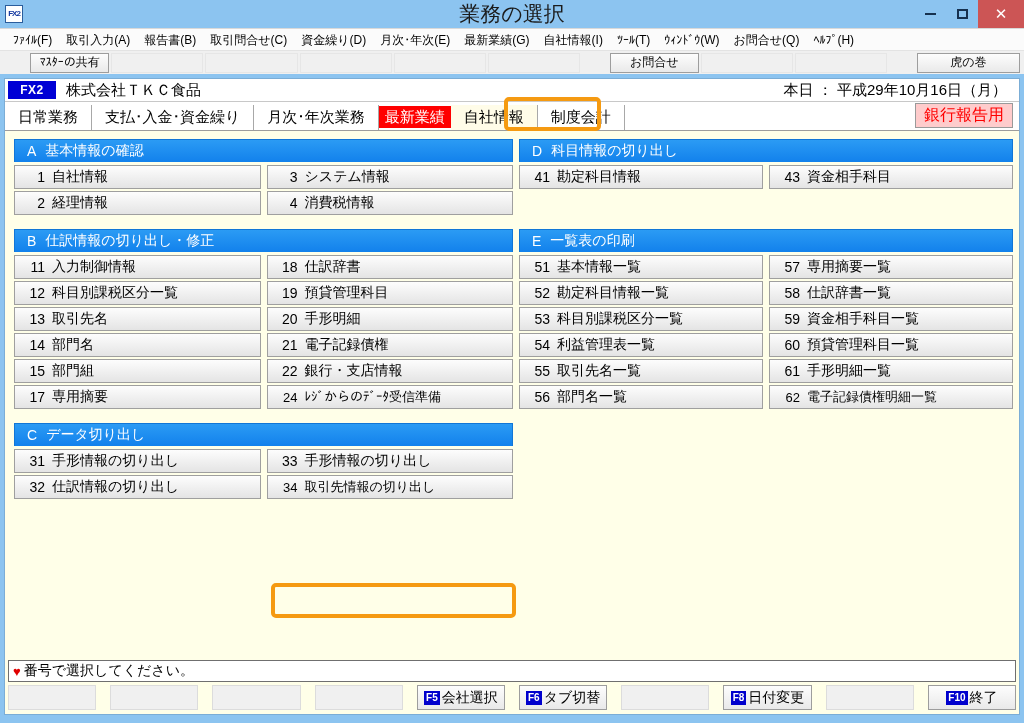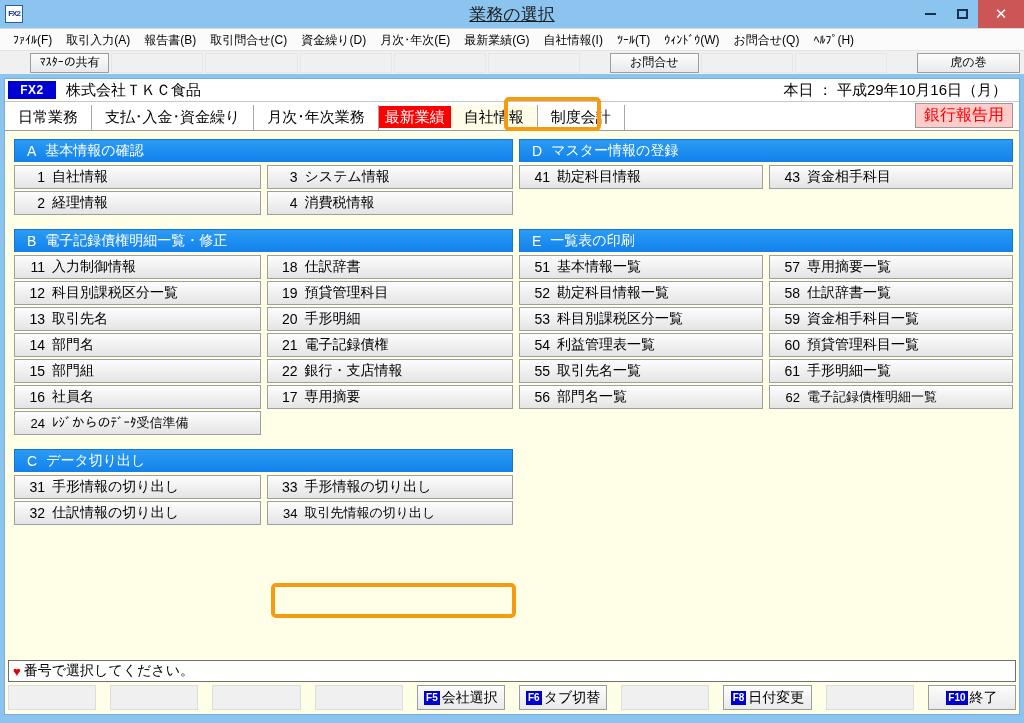--- a/index.html
+++ b/index.html
@@ -41,24 +41,23 @@
     font-size: 8px;
     color: #1438a0;
     font-weight: bold;
     letter-spacing: -1px;
     line-height: 1;
   }
   .title-text {
     position: absolute;
     left: 0; right: 0;
     text-align: center;
-    font-size: 17px;
+    font-size: 21px;
     color: #1b1b1b;
     pointer-events: none;
-    text-decoration: underline;
   }
   .win-buttons {
     position: absolute;
     right: 0; top: 0;
     height: 28px;
     display: flex;
     align-items: stretch;
   }
   .win-btn {
     width: 32px;
@@ -441,21 +440,21 @@
               </div>
               <div class="mi">
                 <span class="num">4</span>
                 <span>消費税情報</span>
               </div>
             </div>
           </div>
           <div class="section">
             <div class="section-title">
               <span class="sec-letter">B</span>
-              <span>電子記録債権明細一覧・修正</span>
+              <span>仕訳情報の切り出し・修正</span>
             </div>
             <div class="items">
               <div class="mi">
                 <span class="num">11</span>
                 <span>入力制御情報</span>
               </div>
               <div class="mi">
                 <span class="num">18</span>
                 <span>仕訳辞書</span>
               </div>
@@ -483,24 +482,20 @@
                 <span class="num">21</span>
                 <span>電子記録債権</span>
               </div>
               <div class="mi">
                 <span class="num">15</span>
                 <span>部門組</span>
               </div>
               <div class="mi">
                 <span class="num">22</span>
                 <span>銀行・支店情報</span>
-              </div>
-              <div class="mi">
-                <span class="num">16</span>
-                <span>社員名</span>
               </div>
               <div class="mi">
                 <span class="num">17</span>
                 <span>専用摘要</span>
               </div>
               <div class="mi narrow-label">
                 <span class="num">24</span>
                 <span>ﾚｼﾞからのﾃﾞｰﾀ受信準備</span>
               </div>
             </div>
@@ -527,21 +522,21 @@
                 <span class="num">34</span>
                 <span>取引先情報の切り出し</span>
               </div>
             </div>
           </div>
         </div>
       <div class="col-right" id="col-right">
           <div class="section">
             <div class="section-title">
               <span class="sec-letter">D</span>
-              <span>マスター情報の登録</span>
+              <span>科目情報の切り出し</span>
             </div>
             <div class="items">
               <div class="mi">
                 <span class="num">41</span>
                 <span>勘定科目情報</span>
               </div>
               <div class="mi">
                 <span class="num">43</span>
                 <span>資金相手科目</span>
               </div>

